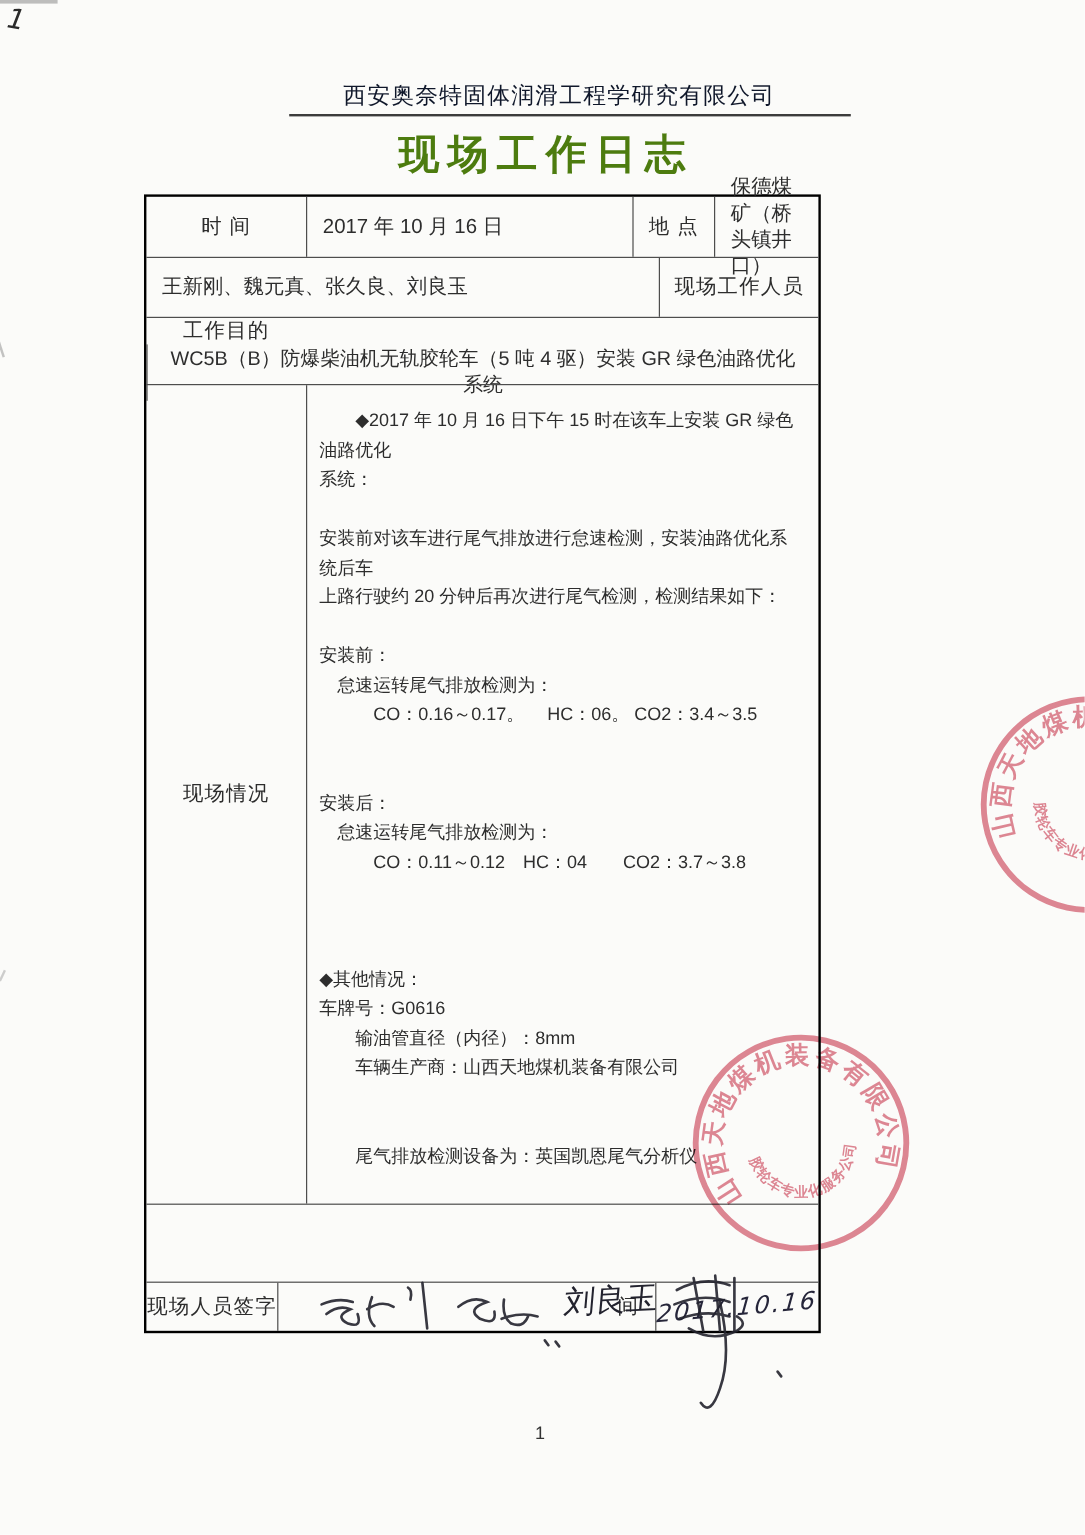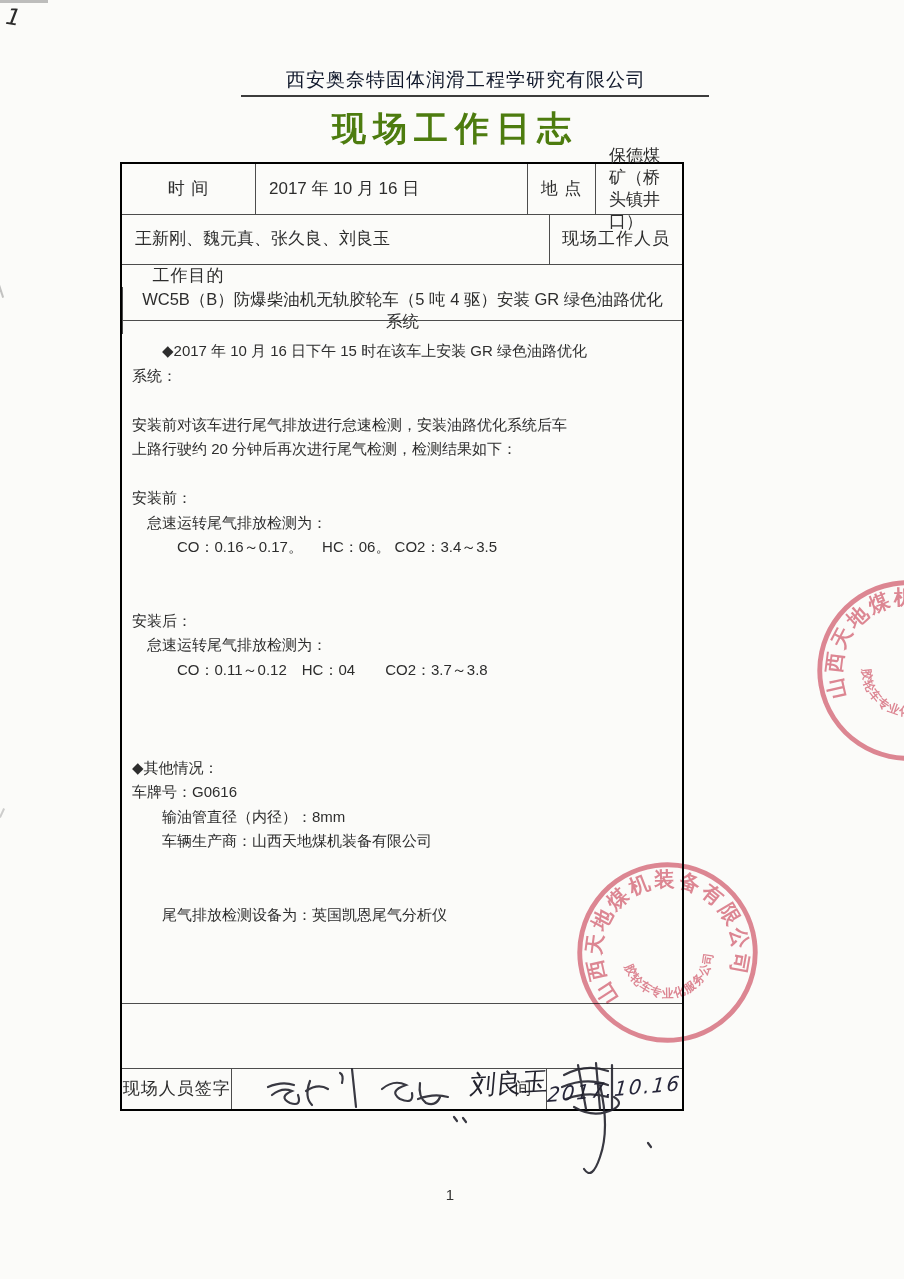--- a/index.html
+++ b/index.html
@@ -74,20 +74,21 @@
       <div class="tcell label-cell">现场工作人员</div>
     </div>
 
     <div class="trow r3">
       <div class="tcell label-cell">工作目的</div>
       <div class="tcell purpose-cell">WC5B（B）防爆柴油机无轨胶轮车（5 吨 4 驱）安装 GR 绿色油路优化
 系统</div>
     </div>
 
     <div class="trow r4">
+      <div class="tcell label-cell">现场情况</div>
       <div class="tcell situation-cell">　　◆2017 年 10 月 16 日下午 15 时在该车上安装 GR 绿色油路优化
 系统：
 
 安装前对该车进行尾气排放进行怠速检测，安装油路优化系统后车
 上路行驶约 20 分钟后再次进行尾气检测，检测结果如下：
 
 安装前：
 　怠速运转尾气排放检测为：
 　　　CO：0.16～0.17。　 HC：06。 CO2：3.4～3.5
 

